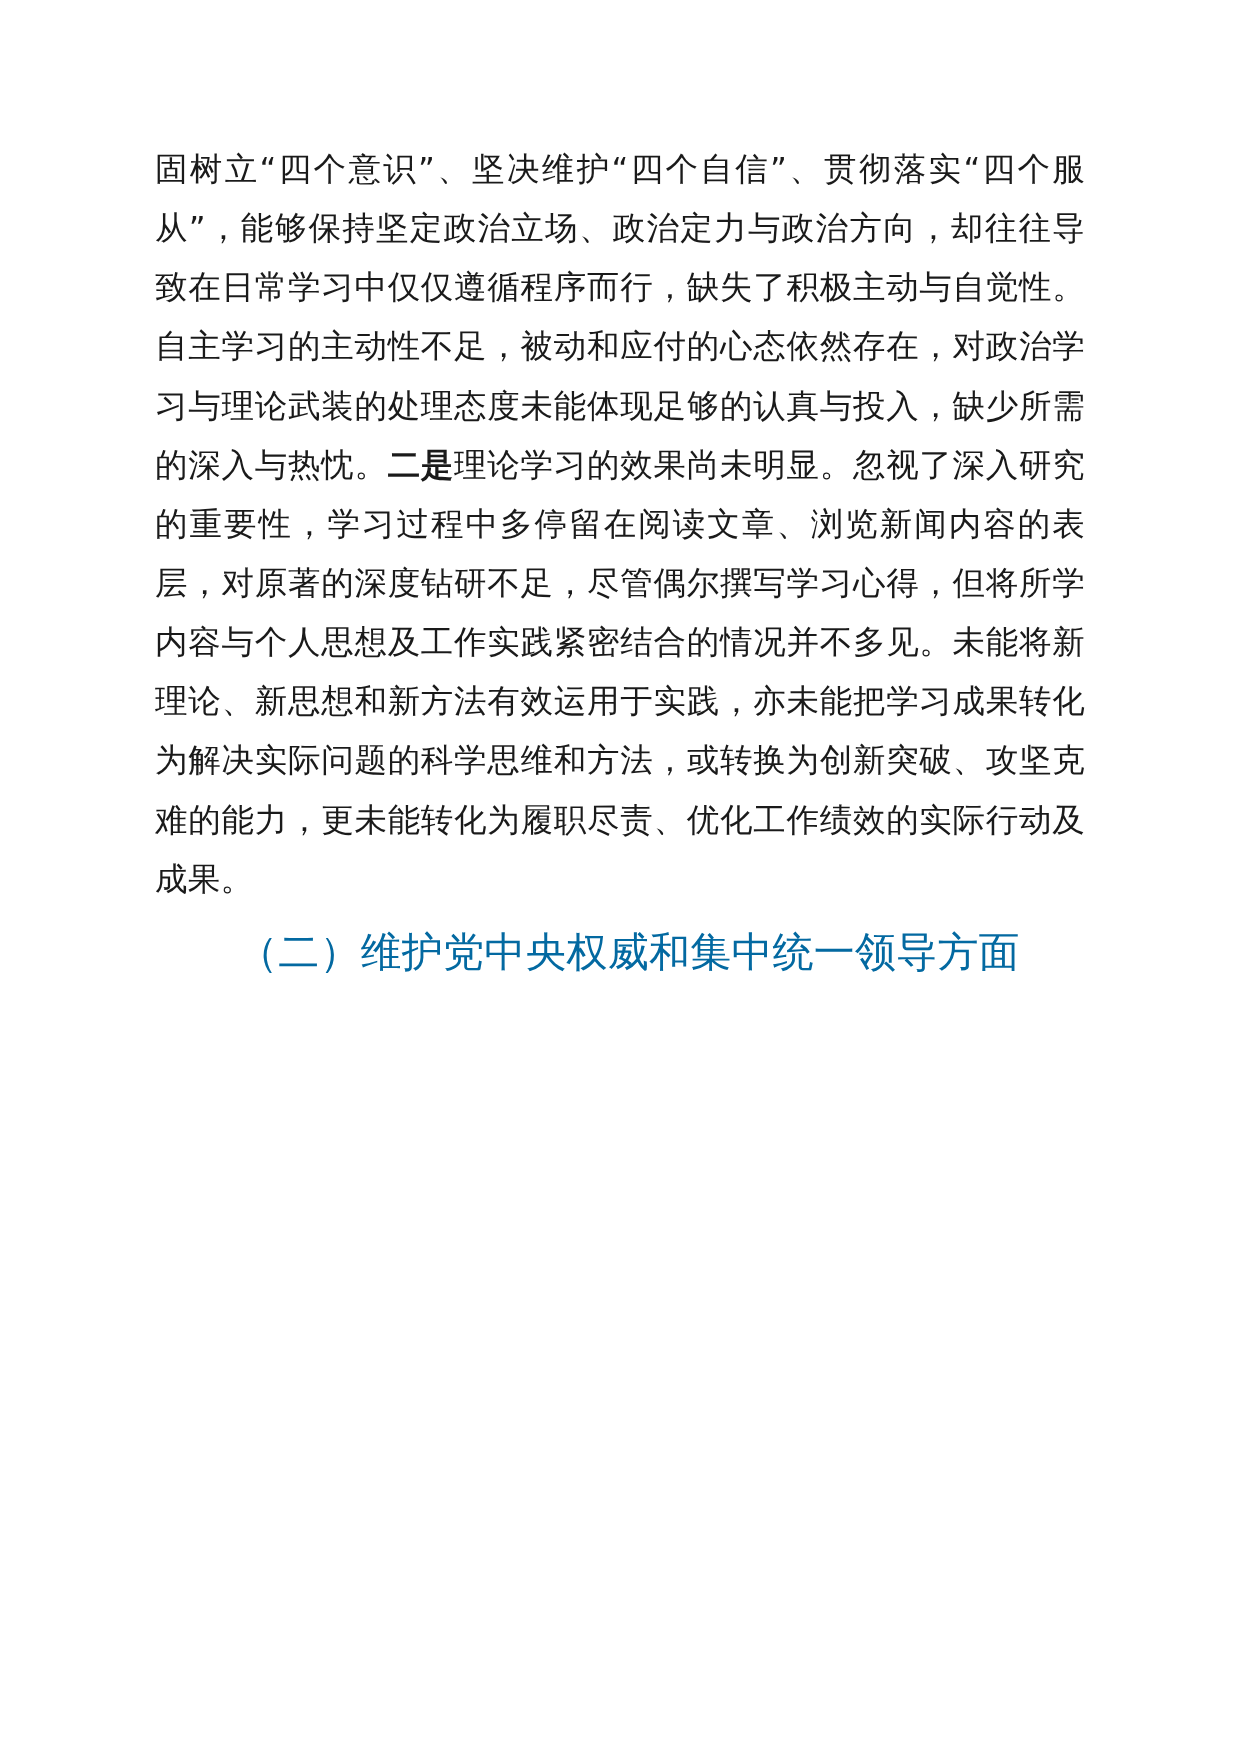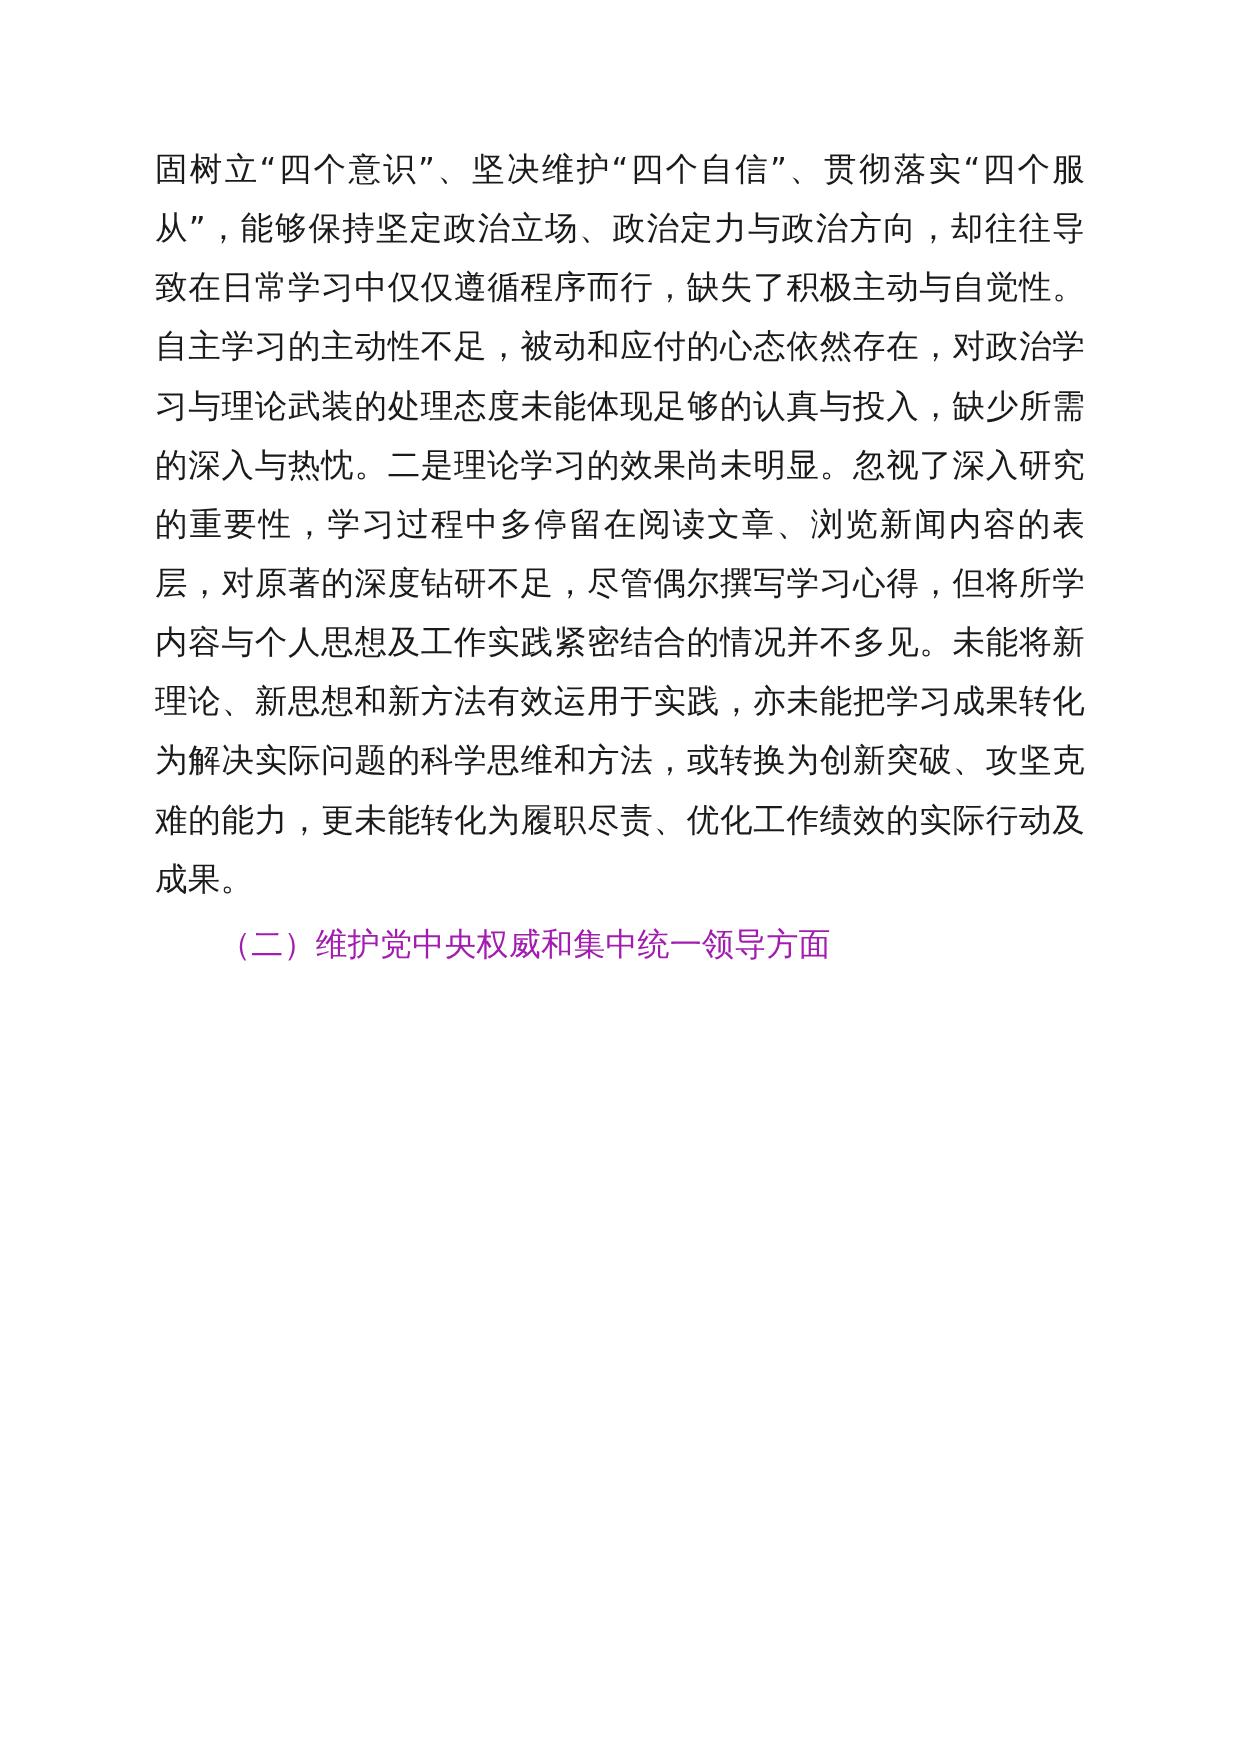--- a/index.html
+++ b/index.html
@@ -27,25 +27,25 @@
     text-justify: inter-ideograph;
     letter-spacing: 0.2px;
   }
   p {
     margin: 0 0 2px 0;
   }
   .indent {
     text-indent: 2em;
   }
   .bold {
-    font-weight: normal;
+    font-weight: bold;
   }
   .heading-blue {
-    color: #a21caf;
-    font-size: 32px;
+    color: #0369a1;
+    font-size: 41px;
     line-height: 1.82;
     text-indent: 2em;
     margin: 6px 0 2px 0;
     letter-spacing: 0.2px;
   }
 </style>
 </head>
 <body>
 
 <div class="page">

